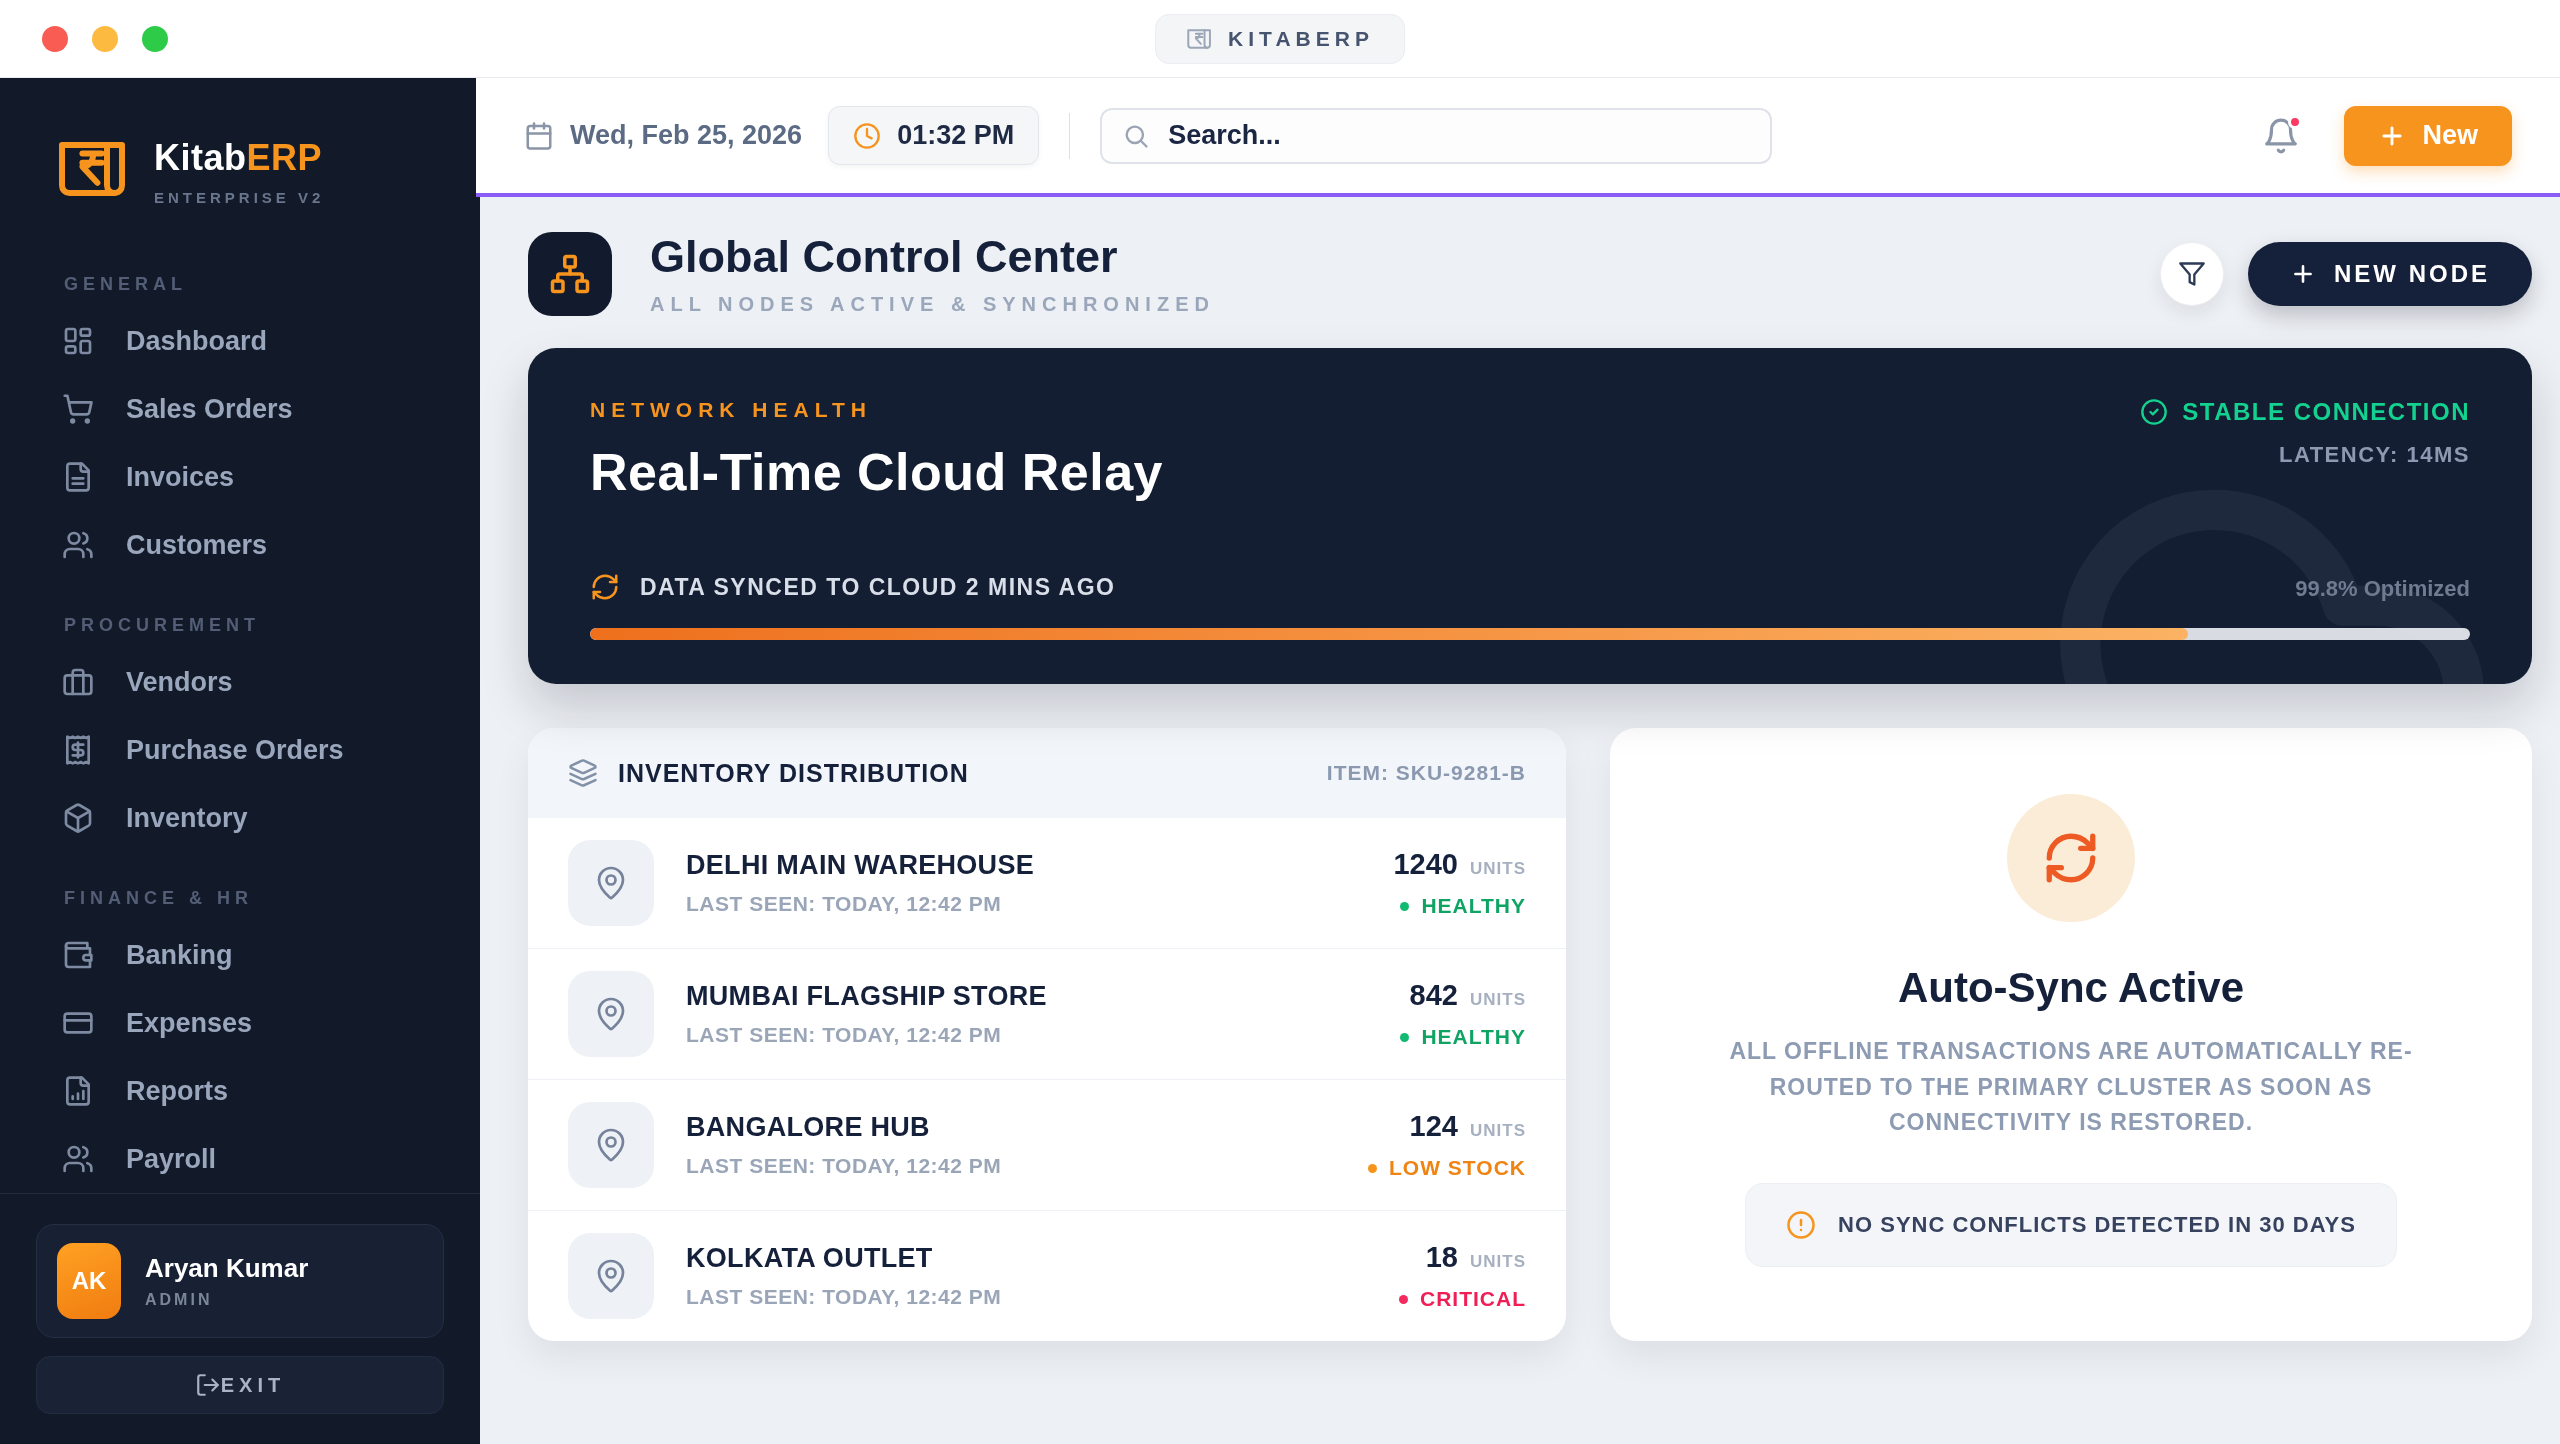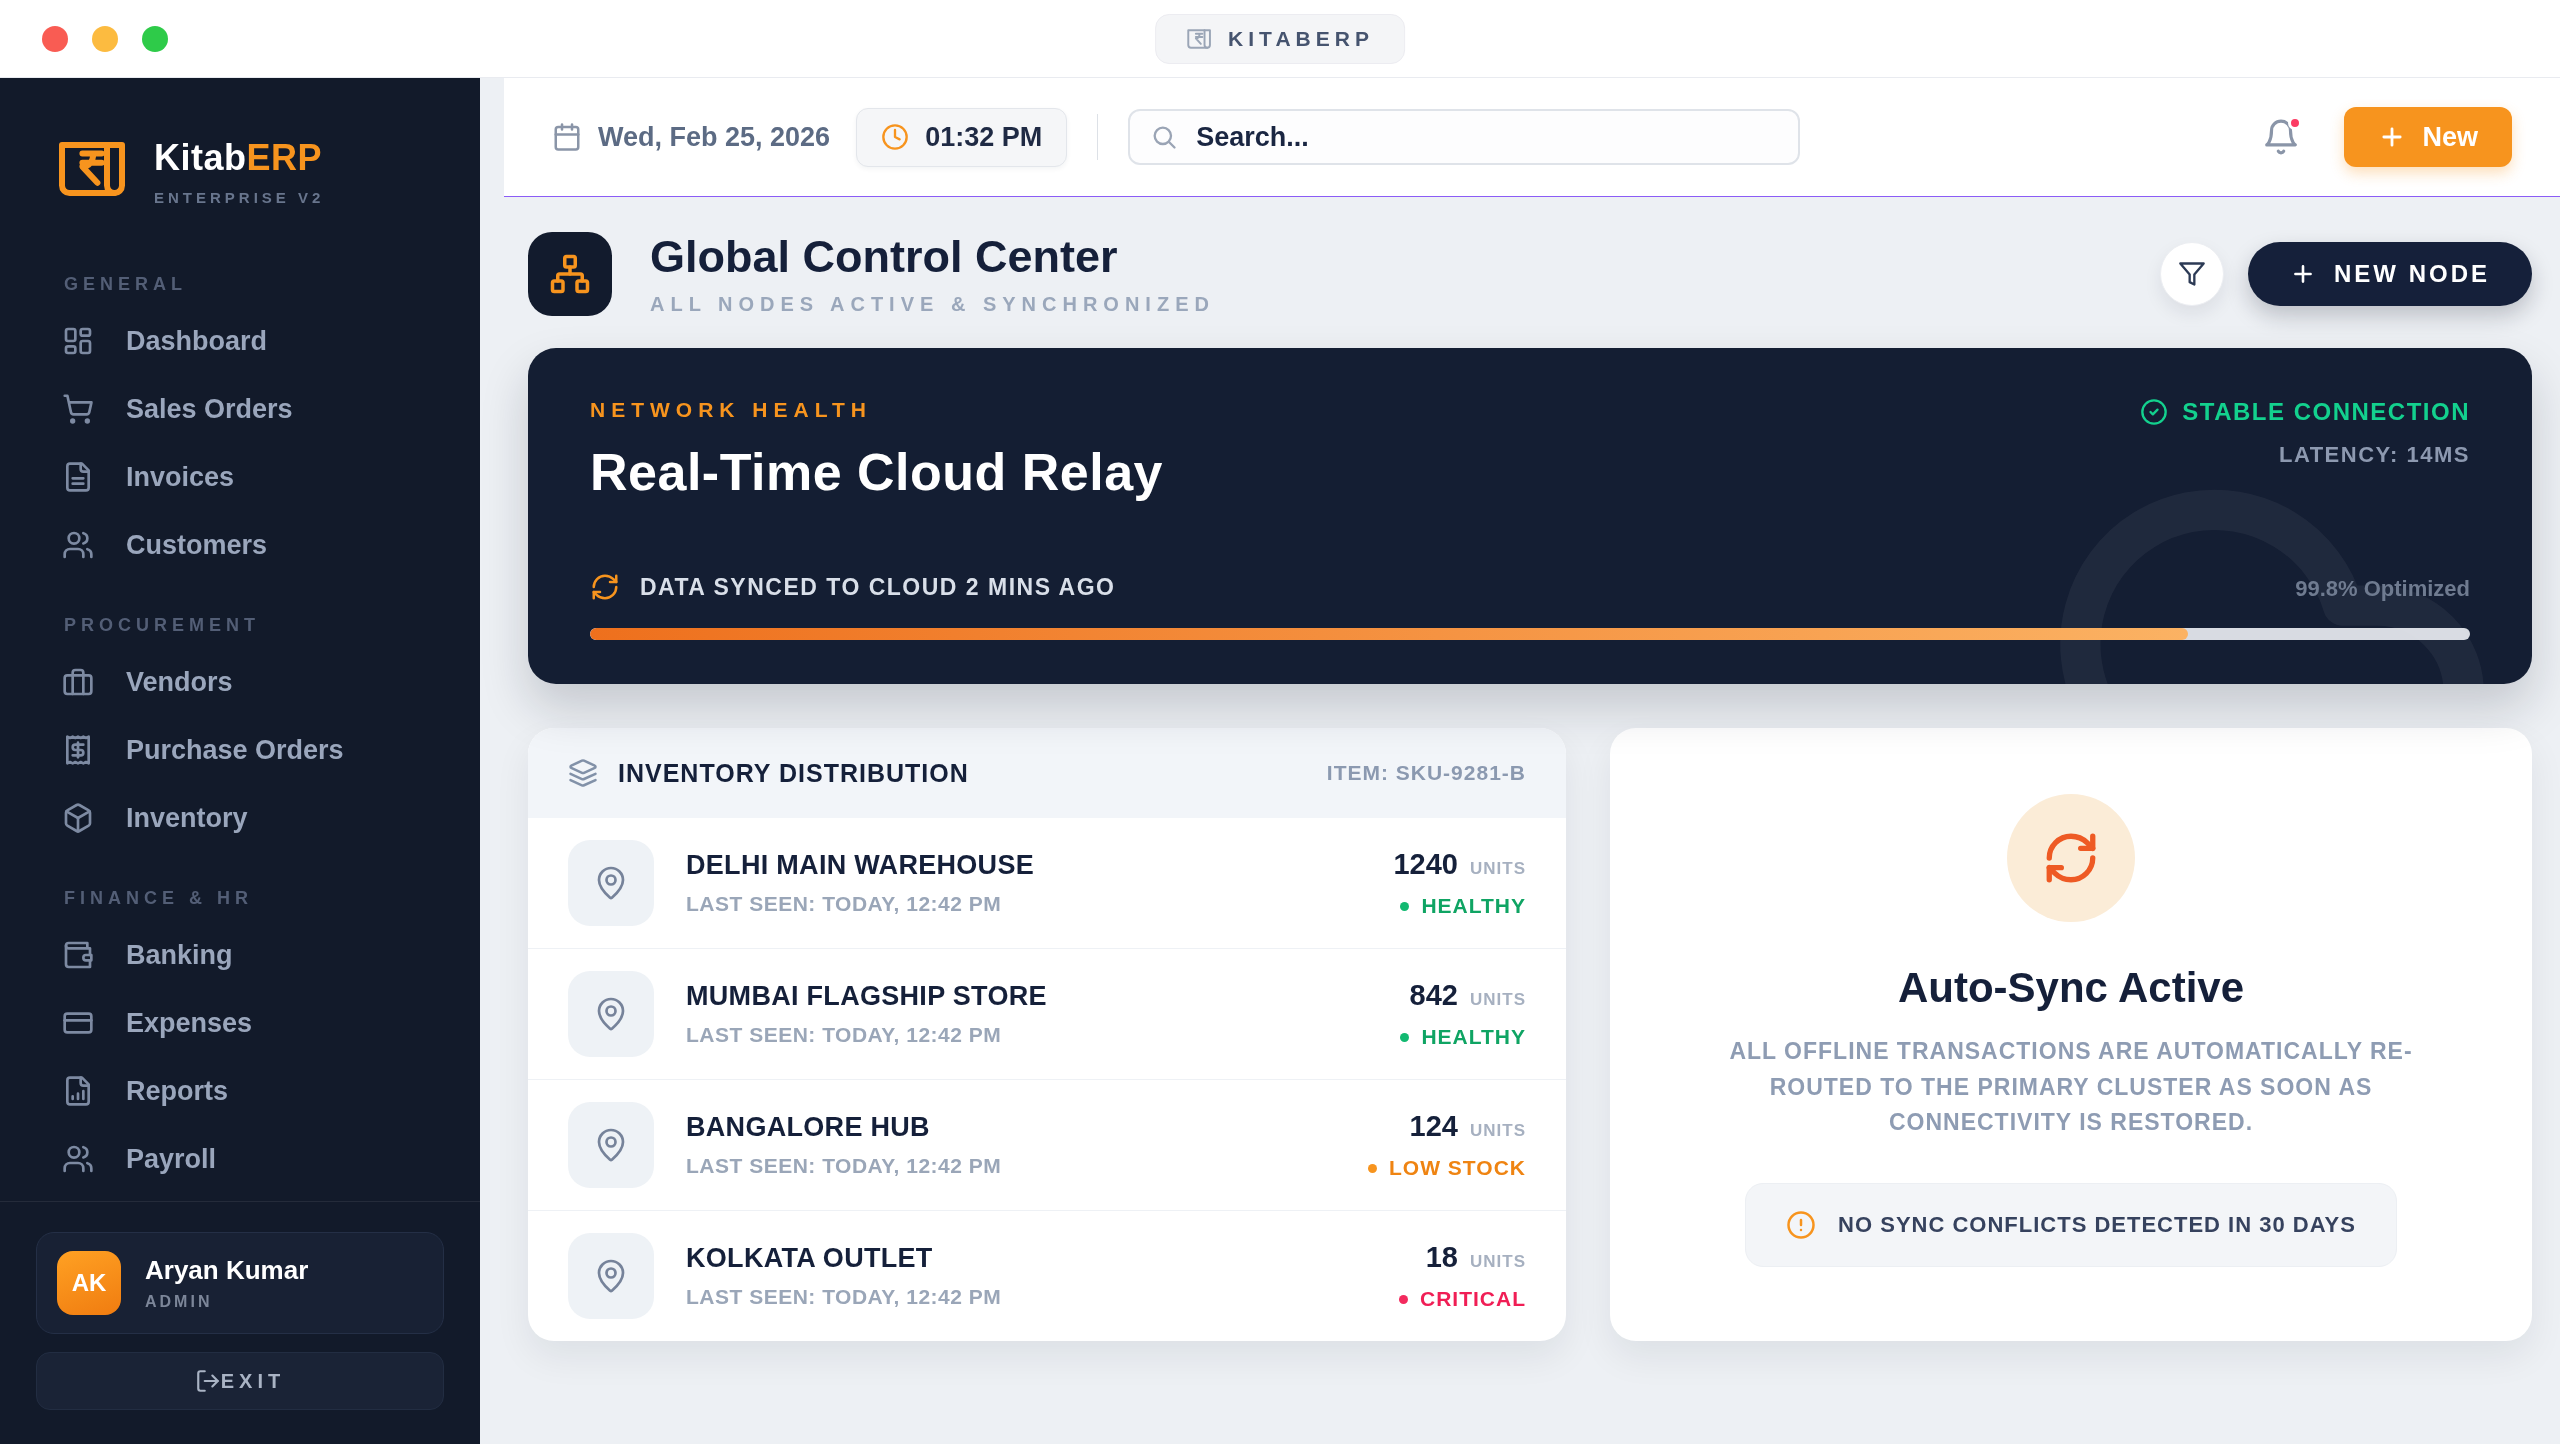--- a/index.html
+++ b/index.html
@@ -24,29 +24,29 @@
   .brand-name .accent { color:#f7941e; }
   .brand-sub { font-size:15px; font-weight:bold; color:#68758d; letter-spacing:4px; margin-top:10px; }
   .nav { flex:0 0 auto; }
   .nav-section-label { padding:36px 0 12px 64px; font-size:18px; font-weight:bold; color:#535e76; letter-spacing:5px; }
   .nav-item { display:flex; align-items:center; gap:32px; height:68px; padding-left:62px; cursor:pointer; }
   .nav-icon { width:32px; height:32px; color:#7d8aa2; display:flex; }
   .nav-icon svg { width:32px; height:32px; }
   .nav-label { font-size:27px; font-weight:bold; color:#9aa6bc; }
   .side-bottom { margin-top:auto; border-top:1px solid rgba(255,255,255,.08); padding:30px 36px 34px 36px; }
   .user-card { display:flex; align-items:center; gap:24px; background:#182134; border:1px solid #242f46; border-radius:18px; padding:18px 20px; }
-  .avatar { width:64px; height:64px; border-radius:16px; background:linear-gradient(160deg,#ffa123,#f07c10); color:#fff; font-size:24px; font-weight:bold; display:flex; align-items:center; justify-content:center; }
+  .avatar { width:64px; height:76px; border-radius:16px; background:linear-gradient(160deg,#ffa123,#f07c10); color:#fff; font-size:24px; font-weight:bold; display:flex; align-items:center; justify-content:center; }
   .user-name { font-size:26px; font-weight:bold; color:#ffffff; }
   .user-role { font-size:16px; font-weight:bold; color:#7c8699; letter-spacing:3px; margin-top:7px; }
   .exit-btn { margin-top:18px; height:58px; background:#1a2336; border:1px solid #222d42; border-radius:14px; display:flex; align-items:center; justify-content:center; color:#a9b3c4; cursor:pointer; }
   .exit-btn svg { width:26px; height:26px; }
   .exit-btn .t { font-size:20px; font-weight:bold; letter-spacing:5px; }
 
   
-  .app-header { position:absolute; top:78px; left:504px; right:0; height:119px; background:#ffffff; border-bottom:1px solid #8b5cf6; display:flex; align-items:center; padding:0 48px; }
+  .app-header { position:absolute; top:78px; left:476px; right:0; height:119px; background:#ffffff; border-bottom:4px solid #8b5cf6; display:flex; align-items:center; padding:0 48px; }
   .date-group { display:flex; align-items:center; gap:16px; color:#8a95a8; }
   .date-group svg { width:30px; height:30px; }
   .date-text { font-size:27px; font-weight:600; color:#5c6b84; }
   .time-pill { margin-left:26px; display:flex; align-items:center; gap:16px; background:#f5f6f8; border:1px solid #e3e6eb; box-shadow:0 2px 5px rgba(20,30,50,.05); border-radius:12px; padding:13px 24px; }
   .time-pill svg { width:28px; height:28px; color:#f7941e; }
   .time-text { font-size:27px; font-weight:bold; color:#1f2a44; }
   .vdiv { width:1px; height:46px; background:#dde1e7; margin:0 30px; }
   .search-box { display:flex; align-items:center; gap:18px; width:672px; height:56px; border:2px solid #dfe3e9; background:#fdfdfe; border-radius:12px; padding:0 20px; }
   .search-box svg { width:28px; height:28px; color:#9aa4b5; flex:0 0 auto; }
   .search-box input { border:0; outline:0; background:transparent; width:100%; font-family:inherit; font-size:27px; font-weight:bold; color:#16213c; }

